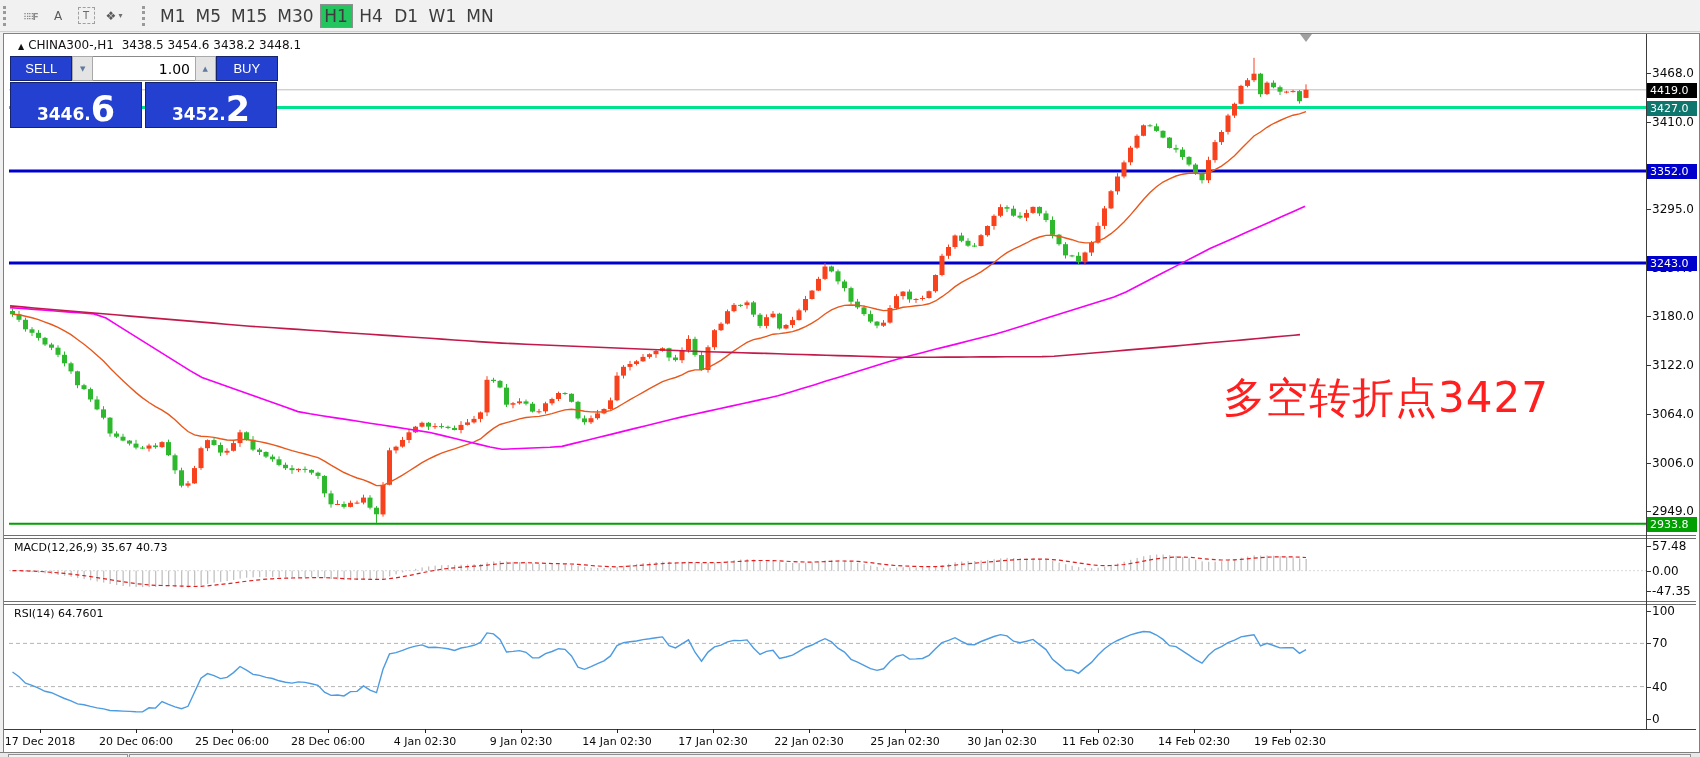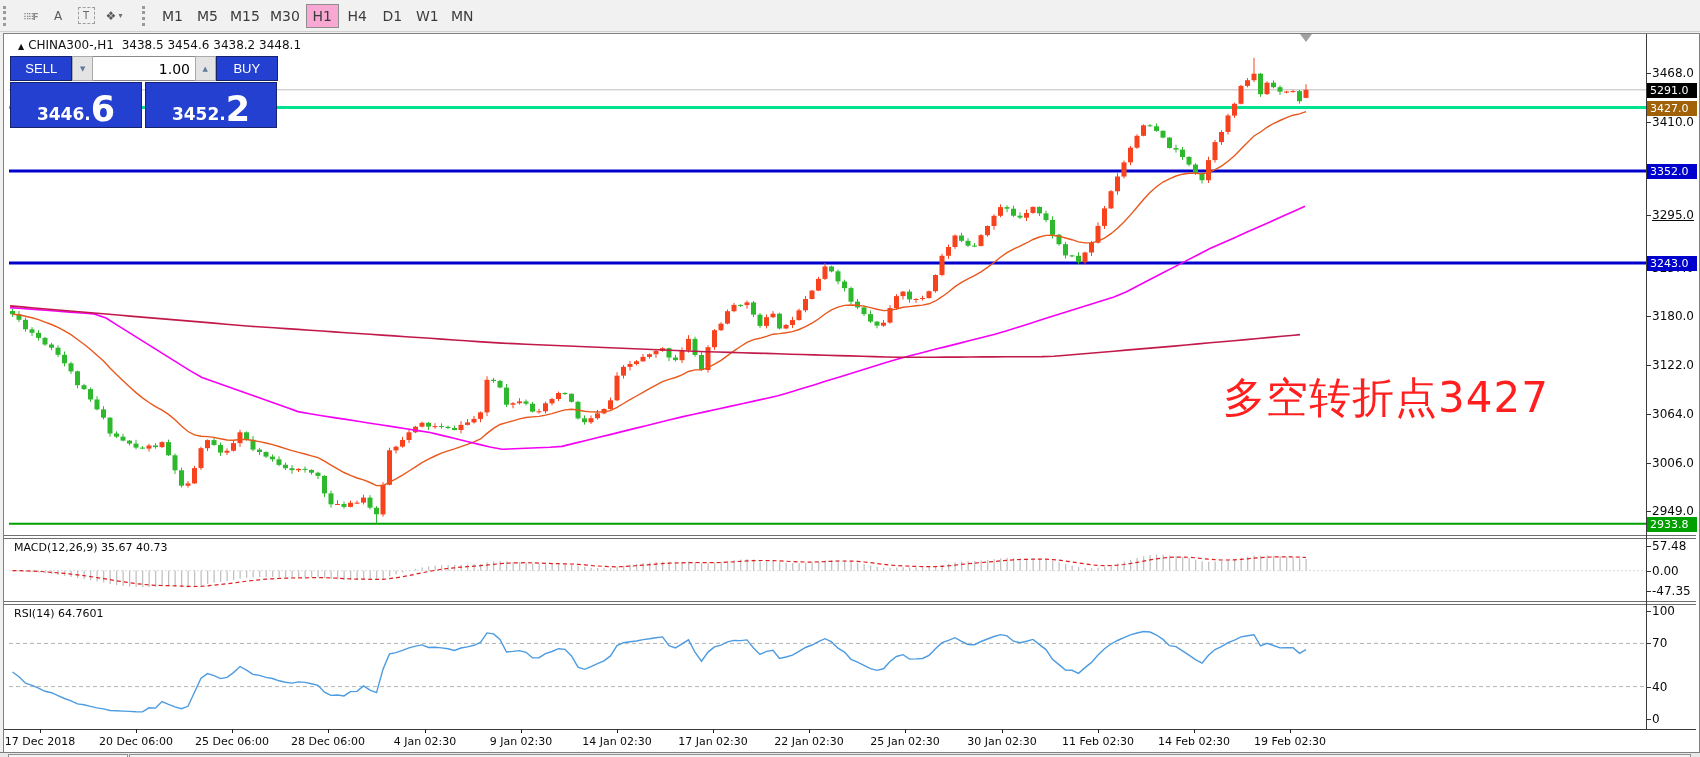--- a/index.html
+++ b/index.html
@@ -9,22 +9,22 @@
   .toolbar{position:absolute;left:0;top:0;width:1700px;height:31px;background:#f1f1f1;
     border-bottom:1px solid #cfcfcf;display:flex;align-items:center;}
   .drag-handle{width:6px;height:20px;border-left:3px dotted #9a9a9a;margin:0 4px 0 3px;}
   .tbtn{height:24px;min-width:24px;display:flex;align-items:center;justify-content:center;
     margin:0 1px;color:#5a5a5a;font-size:12px;cursor:default;border:1px solid transparent;}
   .gicon{font-size:9px;letter-spacing:-2px;color:#8a8a8a;position:relative;top:1px;}
   .ticonT{border:1px dashed #9f9f9f;width:15px;height:15px;font-size:10px;color:#6a6a6a;
     display:flex;align-items:center;justify-content:center;}
   .caret{font-size:8px;color:#707070;margin-left:2px;}
   .tf{height:22px;min-width:25px;padding:0 3px;display:flex;align-items:center;justify-content:center;
-    font-size:14px;color:#3c3c3c;margin:0 1px;border:1px solid transparent;}
-  .tf.active{background:#f9a8d4;border:1px solid #8e8e8e;}
+    font-size:17px;color:#3c3c3c;margin:0 1px;border:1px solid transparent;}
+  .tf.active{background:#22c55e;border:1px solid #8e8e8e;}
   
   .window{position:absolute;left:3px;top:33px;width:1695px;height:718px;background:#fff;
     border:1px solid #808080;}
   .chart-header{position:absolute;left:18px;top:38px;font-size:12px;color:#111;z-index:5;}
   .chart-header .tri{font-size:8px;margin-right:4px;}
   
   .trade-panel{position:absolute;left:10px;top:56px;z-index:6;width:268px;}
   .tp-row1{display:flex;height:25px;}
   .tp-btn{width:64px;height:25px;background:#2440d0;color:#fff;font-size:13px;
     font-family:"Liberation Sans",sans-serif;border:1px solid #16246e;cursor:pointer;padding:0;}
@@ -750,29 +750,29 @@
       <line x1="9" x2="1646" y1="643.4" y2="643.4" stroke="#b4b4b4" stroke-dasharray="4 3" stroke-width="1"></line>
       <line x1="9" x2="1646" y1="686.6" y2="686.6" stroke="#b4b4b4" stroke-dasharray="4 3" stroke-width="1"></line>
       <polyline fill="none" stroke="#4d9be0" stroke-width="1.4" points="12.5,672.0 19.0,676.7 25.5,683.2 32.0,685.3 38.5,688.1 45.0,691.3 51.5,692.7 58.0,695.6 64.5,698.5 71.0,700.8 77.5,703.9 84.0,704.7 90.5,706.4 97.0,707.9 103.5,708.9 110.0,710.5 116.5,710.8 123.0,711.1 129.5,711.4 136.0,711.8 142.5,711.9 149.0,707.8 155.5,708.1 162.0,701.6 168.5,704.4 175.0,706.8 181.5,708.7 188.0,706.3 194.5,692.2 201.0,678.3 207.5,673.6 214.0,675.6 220.5,678.6 227.0,677.4 233.5,672.6 240.0,666.5 246.5,670.1 253.0,674.4 259.5,675.4 266.0,677.4 272.5,678.5 279.0,680.8 285.5,682.2 292.0,683.1 298.5,681.9 305.0,682.4 311.5,683.7 318.0,685.3 324.5,692.2 331.0,695.4 337.5,695.0 344.0,695.9 350.5,691.6 357.0,691.4 363.5,685.9 370.0,690.2 376.5,692.6 383.0,669.3 389.5,653.9 396.0,652.6 402.5,650.4 409.0,647.9 415.5,646.1 422.0,644.9 428.5,647.5 435.0,647.3 441.5,647.9 448.0,648.8 454.5,650.4 461.0,648.0 467.5,646.9 474.0,645.3 480.5,642.5 487.0,632.9 493.5,633.9 500.0,639.5 506.5,652.0 513.0,651.4 519.5,650.6 526.0,652.3 532.5,657.9 539.0,657.7 545.5,653.6 552.0,651.5 558.5,648.7 565.0,649.3 571.5,656.0 578.0,667.1 584.5,669.3 591.0,666.6 597.5,663.6 604.0,660.9 610.5,655.9 617.0,645.6 623.5,642.7 630.0,641.8 636.5,641.0 643.0,639.6 649.5,638.8 656.0,637.8 662.5,636.9 669.0,645.6 675.5,647.9 682.0,643.8 688.5,639.8 695.0,652.2 701.5,661.2 708.0,652.1 714.5,646.9 721.0,645.1 727.5,641.9 734.0,640.4 740.5,640.6 747.0,639.9 753.5,648.0 760.0,654.5 766.5,651.4 773.0,650.2 779.5,658.5 786.0,657.0 792.5,655.1 799.0,651.3 805.5,647.5 812.0,645.0 818.5,641.7 825.0,638.7 831.5,641.9 838.0,648.2 844.5,652.1 851.0,659.3 857.5,662.1 864.0,665.3 870.5,668.7 877.0,670.4 883.5,668.8 890.0,661.5 896.5,656.5 903.0,654.7 909.5,659.1 916.0,658.9 922.5,658.5 929.0,655.3 935.5,648.7 942.0,642.7 948.5,640.4 955.0,637.7 961.5,641.3 968.0,644.5 974.5,644.7 981.0,641.5 987.5,639.0 994.0,636.5 1000.5,634.6 1007.0,635.9 1013.5,641.2 1020.0,642.7 1026.5,641.2 1033.0,639.4 1039.5,644.6 1046.0,649.6 1052.5,659.3 1059.0,664.6 1065.5,670.1 1072.0,670.3 1078.5,673.3 1085.0,667.6 1091.5,662.4 1098.0,655.0 1104.5,648.8 1111.0,644.0 1117.5,640.5 1124.0,637.6 1130.5,634.9 1137.0,633.0 1143.5,631.5 1150.0,632.0 1156.5,635.0 1163.0,639.4 1169.5,645.7 1176.0,646.6 1182.5,650.9 1189.0,655.2 1195.5,659.7 1202.0,663.2 1208.5,655.2 1215.0,649.5 1221.5,646.7 1228.0,642.7 1234.5,640.2 1241.0,636.8 1247.5,635.8 1254.0,634.7 1260.5,645.8 1267.0,643.3 1273.5,645.5 1280.0,647.9 1286.5,647.8 1293.0,647.7 1299.5,653.4 1306.0,649.6"></polyline>
     </svg>
 
   <div class="vborder"></div>
   <div id="paxis">
       <div class="axlbl" style="top: 66px;">3468.0</div>
       <div class="axlbl" style="top: 115px;">3410.0</div>
       <div class="axlbl" style="top: 164px;">3352.0</div>
-      <div class="axlbl" style="top: 208px; text-decoration: underline;">3295.0</div>
+      <div class="axlbl" style="top: 202px;">3295.0</div>
       <div class="axlbl" style="top: 261px;">3237.0</div>
       <div class="axlbl" style="top: 309px;">3180.0</div>
       <div class="axlbl" style="top: 358px;">3122.0</div>
       <div class="axlbl" style="top: 407px;">3064.0</div>
       <div class="axlbl" style="top: 456px;">3006.0</div>
       <div class="axlbl" style="top: 504px;">2949.0</div>
-      <div class="badge" style="background: rgb(0, 0, 0); top: 83px;">5291.0</div>
-      <div class="badge" style="background: #a16207; top: 101px;">3427.0</div>
+      <div class="badge" style="background: rgb(0, 0, 0); top: 83px;">4419.0</div>
+      <div class="badge" style="background: #0f766e; top: 101px;">3427.0</div>
       <div class="badge" style="background: rgb(0, 0, 205); top: 164px;">3352.0</div>
       <div class="badge" style="background: rgb(0, 0, 205); top: 256px;">3243.0</div>
       <div class="badge" style="background: rgb(0, 160, 0); top: 517px;">2933.8</div>
       <div class="axlbl" style="top: 539px;">57.48</div>
       <div class="axlbl" style="top: 564px;">0.00</div>
       <div class="axlbl" style="top: 584px;">-47.35</div>
       <div class="axlbl" style="top: 604px;">100</div>
       <div class="axlbl" style="top: 636px;">70</div>
       <div class="axlbl" style="top: 680px;">40</div>
       <div class="axlbl" style="top: 712px;">0</div>

